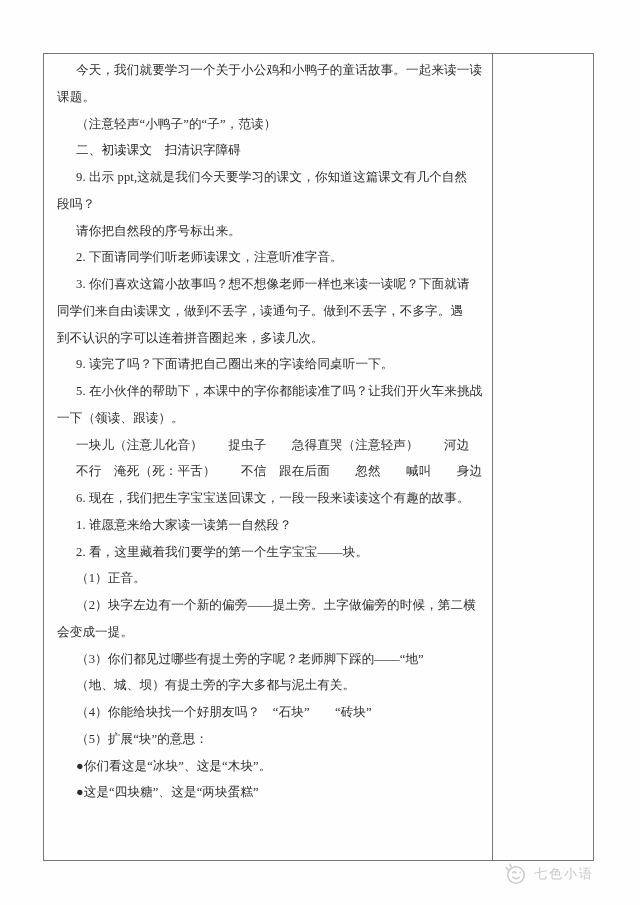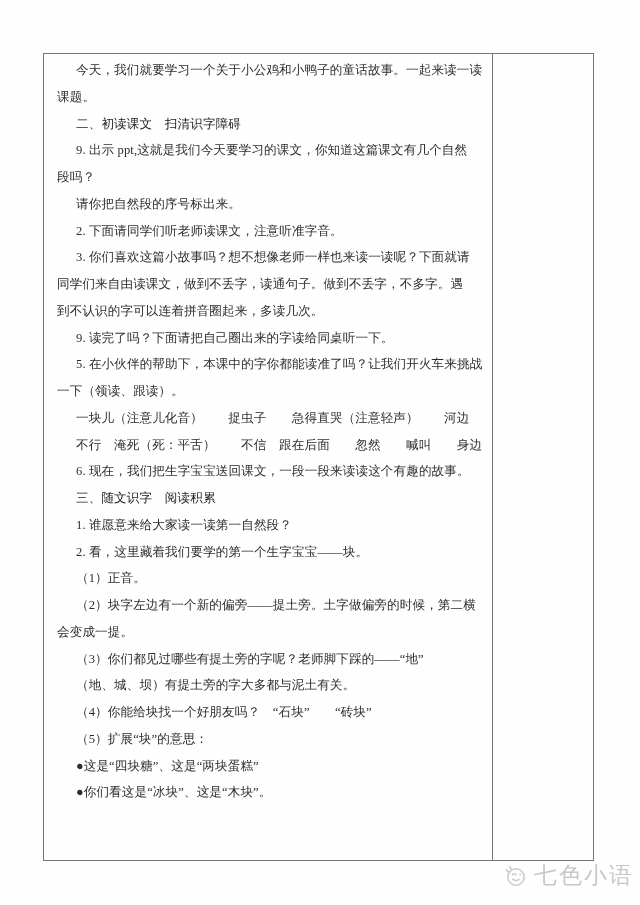--- a/index.html
+++ b/index.html
@@ -34,61 +34,61 @@
     letter-spacing:0.1px;
   }
   .line.ind{padding-left:19px;}
   .line.bold{font-weight:400;color:#1c1c1c;}
   .watermark{
     position:absolute;left:502px;top:860px;
     display:flex;align-items:center;gap:5px;
     color:#c7c7c7;
   }
   .watermark .wm-text{
-    font-size:23px;
+    font-size:13px;
     letter-spacing:2px;
     color:#c7c7c7;
   }
   .wm-icon{display:block;}
 </style>
 </head>
 <body>
 
 <div class="page">
 
   <div class="doc-table">
     <div class="cell-main">
         <div class="line ind">今天，我们就要学习一个关于小公鸡和小鸭子的童话故事。一起来读一读</div>
         <div class="line">课题。</div>
+        <div class="line ind">（注意轻声“小鸭子”的“子”，范读）</div>
         <div class="line ind bold">二、初读课文　扫清识字障碍</div>
         <div class="line ind">9. 出示 ppt,这就是我们今天要学习的课文，你知道这篇课文有几个自然</div>
         <div class="line">段吗？</div>
         <div class="line ind">请你把自然段的序号标出来。</div>
         <div class="line ind">2. 下面请同学们听老师读课文，注意听准字音。</div>
         <div class="line ind">3. 你们喜欢这篇小故事吗？想不想像老师一样也来读一读呢？下面就请</div>
         <div class="line">同学们来自由读课文，做到不丢字，读通句子。做到不丢字，不多字。遇</div>
         <div class="line">到不认识的字可以连着拼音圈起来，多读几次。</div>
         <div class="line ind">9. 读完了吗？下面请把自己圈出来的字读给同桌听一下。</div>
         <div class="line ind">5. 在小伙伴的帮助下，本课中的字你都能读准了吗？让我们开火车来挑战</div>
         <div class="line">一下（领读、跟读）。</div>
         <div class="line ind">一块儿（注意儿化音）　　捉虫子　　急得直哭（注意轻声）　　河边</div>
         <div class="line ind">不行　淹死（死：平舌）　　不信　跟在后面　　忽然　　喊叫　　身边</div>
         <div class="line ind">6. 现在，我们把生字宝宝送回课文，一段一段来读读这个有趣的故事。</div>
-        <div class="line ind bold">三、随文识字　阅读积累</div>
         <div class="line ind">1. 谁愿意来给大家读一读第一自然段？</div>
         <div class="line ind">2. 看，这里藏着我们要学的第一个生字宝宝——块。</div>
         <div class="line ind">（1）正音。</div>
         <div class="line ind">（2）块字左边有一个新的偏旁——提土旁。土字做偏旁的时候，第二横</div>
         <div class="line">会变成一提。</div>
         <div class="line ind">（3）你们都见过哪些有提土旁的字呢？老师脚下踩的——“地”</div>
         <div class="line ind">（地、城、坝）有提土旁的字大多都与泥土有关。</div>
         <div class="line ind">（4）你能给块找一个好朋友吗？　“石块”　　“砖块”</div>
         <div class="line ind">（5）扩展“块”的意思：</div>
+        <div class="line ind">●你们看这是“冰块”、这是“木块”。</div>
         <div class="line ind">●这是“四块糖”、这是“两块蛋糕”</div>
-        <div class="line ind">●你们看这是“冰块”、这是“木块”。</div>
       </div>
     <div class="cell-side"></div>
   </div>
 
   <div class="watermark">
     <svg class="wm-icon" width="27" height="27" viewBox="0 0 27 27" fill="none" stroke="#cccccc" stroke-width="1.6" stroke-linecap="round">
       <circle cx="14" cy="15" r="8.2"></circle>
       <path d="M10.6 12.6 q1.7 -1.8 3.4 0"></path>
       <circle cx="18.2" cy="12.4" r="0.9" fill="#cccccc" stroke="none"></circle>
       <path d="M10.8 17.2 q3.2 2.8 6.4 0.2"></path>

